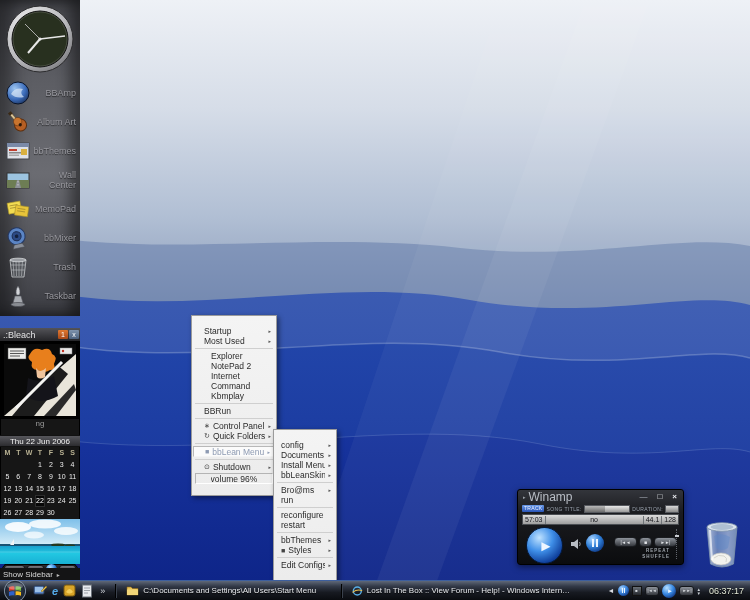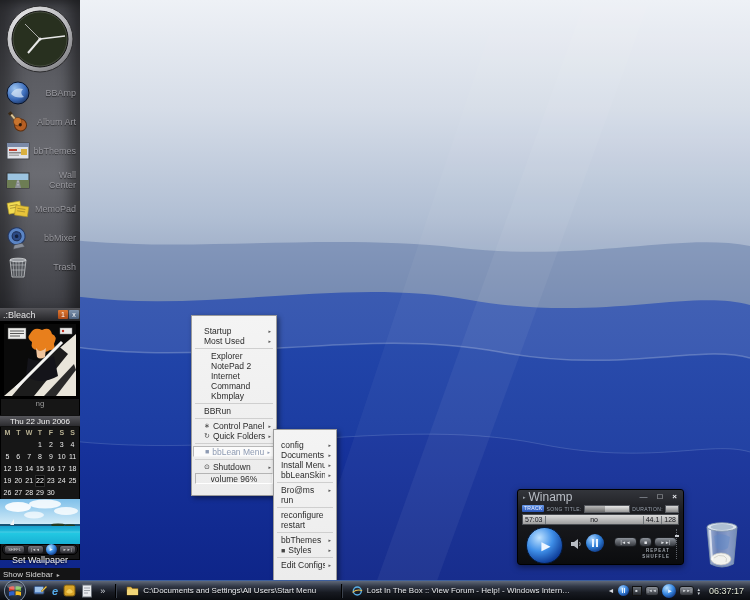--- a/index.html
+++ b/index.html
@@ -13,22 +13,22 @@
   
   .dock{position:absolute;left:0;top:0;width:80px;height:316px;z-index:2;
     background:linear-gradient(180deg,#46474d,#5c5d63 25%,#6b6c72 55%,#47484e 90%,#3a3b41);
     box-shadow:inset -10px 0 14px rgba(0,0,0,.45), inset 14px 0 16px rgba(0,0,0,.4);}
   .dock-clock{height:78px;display:flex;align-items:center;justify-content:center;}
   .dock-row{display:flex;align-items:center;height:29px;padding:0 4px 0 5px;}
   .dock-ic{width:26px;height:26px;flex:0 0 26px;}
   .dock-lbl{flex:1;text-align:right;font-size:9px;color:#97979d;text-shadow:0 1px 1px rgba(0,0,0,.6);}
 
   
-  .bpanel{position:absolute;left:0;top:308px;width:80px;height:252px;background:#161616;z-index:2;
-    box-shadow:inset 0 0 0 1px #000;}
+  .bpanel{position:absolute;left:0;top:328px;width:80px;height:252px;background:#161616;z-index:2;
+    box-shadow:inset 0 0 0 1px #000;border-radius:32px;}
   .bp-head{height:13px;display:flex;align-items:center;padding:0 1px 0 3px;
     background:linear-gradient(#555("",)55,#2a2a2c);background:linear-gradient(#535358,#252528);}
   .bp-title{flex:1;font-size:9px;color:#e2e2e4;}
   .bp-btn{width:10px;height:9px;margin-left:1px;font-size:7px;line-height:9px;text-align:center;color:#fff;border-radius:1px;}
   .bp-btn.min{background:linear-gradient(#e07830,#a84818);}
   .bp-btn.close{background:linear-gradient(#7e93ad,#4c627e);}
   .bp-art{height:78px;display:flex;align-items:center;justify-content:center;background:#000;}
   .bp-song{height:16px;line-height:10px;text-align:center;font-size:8px;color:#9a9a9a;}
   .bp-date{height:12px;line-height:12px;text-align:center;font-size:8px;color:#f0f0f0;
     background:linear-gradient(#57575c,#2c2c30);border-top:1px solid #121212;border-bottom:1px solid #111;box-sizing:border-box;}
@@ -289,20 +289,28 @@
           <line x1="14" y1="7" x2="14" y2="22"></line>
             <line x1="17.5" y1="7" x2="16.5" y2="22"></line>
           <line x1="6" y1="11" x2="20" y2="11"></line>
             <line x1="6.5" y1="16" x2="19.5" y2="16"></line>
         </g>
         <ellipse cx="13" cy="6" rx="8" ry="1.8" fill="#9a9da2" stroke="#d8dadd" stroke-width=".8"></ellipse>
       </svg>
       <span class="dock-lbl">Trash</span>
     </div>
 
+    <div class="dock-row">
+      <svg class="dock-ic" viewBox="0 0 26 26">
+        <path d="M13,3 C15,6 15.5,9 14.5,12 L11.5,12 C10.5,9 11,6 13,3 Z" fill="#d2d4d8" stroke="#55585e" stroke-width=".6"></path>
+        <path d="M10,13 L16,13 L18,20 L8,20 Z" fill="#a8abb1" stroke="#55585e" stroke-width=".6"></path>
+        <ellipse cx="13" cy="21.5" rx="7" ry="2" fill="#8a8d93" stroke="#44474d" stroke-width=".6"></ellipse>
+      </svg>
+      <span class="dock-lbl">Taskbar</span>
+    </div>
   </div>
 
   <div class="bpanel">
     <div class="bp-head">
       <span class="bp-title">.:Bleach</span>
       <span class="bp-btn min">1</span>
       <span class="bp-btn close">x</span>
     </div>
     <div class="bp-art">
       <svg width="72" height="72" viewBox="0 0 72 72">

